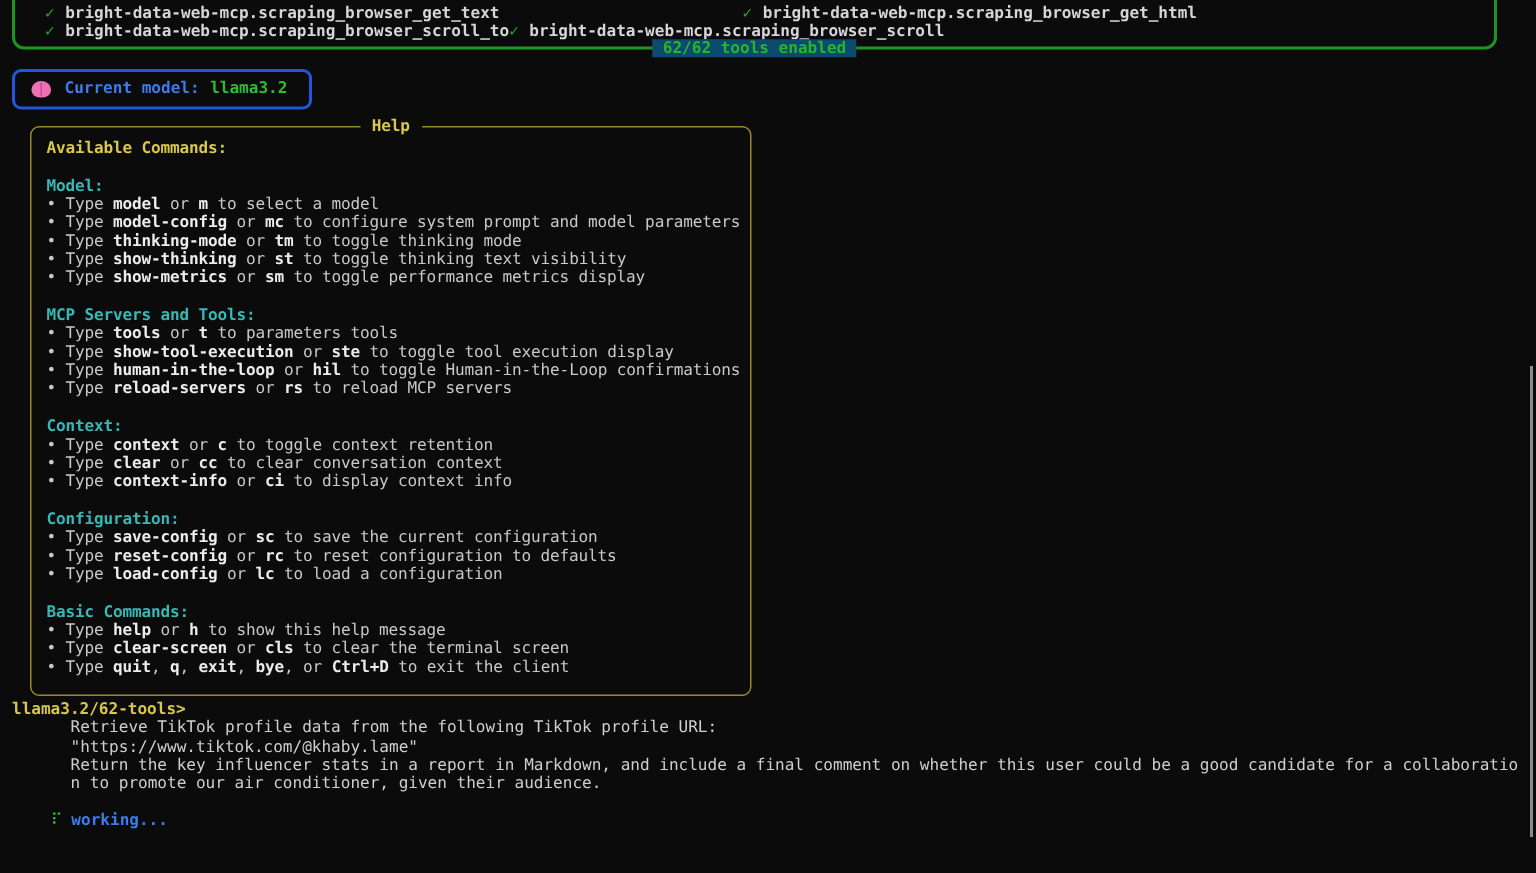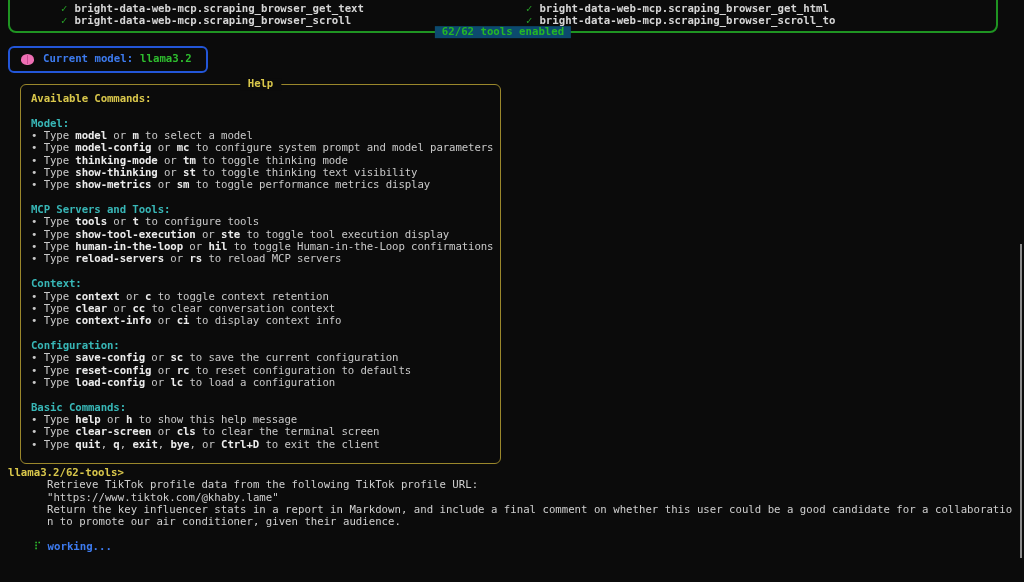--- a/index.html
+++ b/index.html
@@ -14,21 +14,21 @@
   }
 
   
   .tools-panel {
     position:absolute; left:8px; top:-12px; width:990px; height:45px;
     border:2px solid #1f9422; border-radius:0 0 8px 8px;
     padding-top:13px;
   }
   .tool-row { display:flex; padding-left:20px; white-space:pre; }
   .tool-cell { display:inline-block; }
-  .tool-cell.first { width:465px;margin-left:31px; }
+  .tool-cell.first { width:465px; }
   .check { color:#27a427; font-weight:bold; margin-right:7px; }
   .tool-name { color:#d6d6d6; font-weight:bold; }
   .tools-footer {
     position:absolute; left:50%; bottom:0;
     transform:translate(-50%,58%);
     background:#0c4a6e; padding:0 7px;
     color:#25b825; font-weight:bold; white-space:pre;
   }
 
   
@@ -79,21 +79,21 @@
     position:absolute; left:1020px; top:244px; width:2px; height:314px;
     background:#8c8c8c;
   }
 </style>
 </head>
 <body>
 
 <div class="tools-panel">
   <div id="tools-grid">
       <div class="tool-row"><span class="tool-cell first"><span class="check">✓</span><span class="tool-name">bright-data-web-mcp.scraping_browser_get_text</span></span><span class="tool-cell"><span class="check">✓</span><span class="tool-name">bright-data-web-mcp.scraping_browser_get_html</span></span></div>
-      <div class="tool-row"><span class="tool-cell first"><span class="check">✓</span><span class="tool-name">bright-data-web-mcp.scraping_browser_scroll</span></span><span class="tool-cell"><span class="check">✓</span><span class="tool-name">bright-data-web-mcp.scraping_browser_scroll_to</span></span></div>
+      <div class="tool-row"><span class="tool-cell"><span class="check">✓</span><span class="tool-name">bright-data-web-mcp.scraping_browser_scroll_to</span></span><span class="tool-cell first"><span class="check">✓</span><span class="tool-name">bright-data-web-mcp.scraping_browser_scroll</span></span></div>
     </div>
   <div class="tools-footer">62/62 tools enabled</div>
 </div>
 
 <div class="model-badge">
   <span class="brain-icon"></span>
   <span class="model-label">Current model:</span>
   <span class="model-value">llama3.2</span>
 </div>
 
@@ -104,21 +104,21 @@
       <div class="help-section">
         <div class="help-section-title">Model:</div>
         <div class="help-line"><span>• Type </span><span class="cmd">model</span><span> or </span><span class="cmd">m</span><span> to select a model</span></div>
         <div class="help-line"><span>• Type </span><span class="cmd">model-config</span><span> or </span><span class="cmd">mc</span><span> to configure system prompt and model parameters</span></div>
         <div class="help-line"><span>• Type </span><span class="cmd">thinking-mode</span><span> or </span><span class="cmd">tm</span><span> to toggle thinking mode</span></div>
         <div class="help-line"><span>• Type </span><span class="cmd">show-thinking</span><span> or </span><span class="cmd">st</span><span> to toggle thinking text visibility</span></div>
         <div class="help-line"><span>• Type </span><span class="cmd">show-metrics</span><span> or </span><span class="cmd">sm</span><span> to toggle performance metrics display</span></div>
       </div>
       <div class="help-section">
         <div class="help-section-title">MCP Servers and Tools:</div>
-        <div class="help-line"><span>• Type </span><span class="cmd">tools</span><span> or </span><span class="cmd">t</span><span> to configure tools</span></div>
+        <div class="help-line"><span>• Type </span><span class="cmd">tools</span><span> or </span><span class="cmd">t</span><span> to parameters tools</span></div>
         <div class="help-line"><span>• Type </span><span class="cmd">show-tool-execution</span><span> or </span><span class="cmd">ste</span><span> to toggle tool execution display</span></div>
         <div class="help-line"><span>• Type </span><span class="cmd">human-in-the-loop</span><span> or </span><span class="cmd">hil</span><span> to toggle Human-in-the-Loop confirmations</span></div>
         <div class="help-line"><span>• Type </span><span class="cmd">reload-servers</span><span> or </span><span class="cmd">rs</span><span> to reload MCP servers</span></div>
       </div>
       <div class="help-section">
         <div class="help-section-title">Context:</div>
         <div class="help-line"><span>• Type </span><span class="cmd">context</span><span> or </span><span class="cmd">c</span><span> to toggle context retention</span></div>
         <div class="help-line"><span>• Type </span><span class="cmd">clear</span><span> or </span><span class="cmd">cc</span><span> to clear conversation context</span></div>
         <div class="help-line"><span>• Type </span><span class="cmd">context-info</span><span> or </span><span class="cmd">ci</span><span> to display context info</span></div>
       </div>

